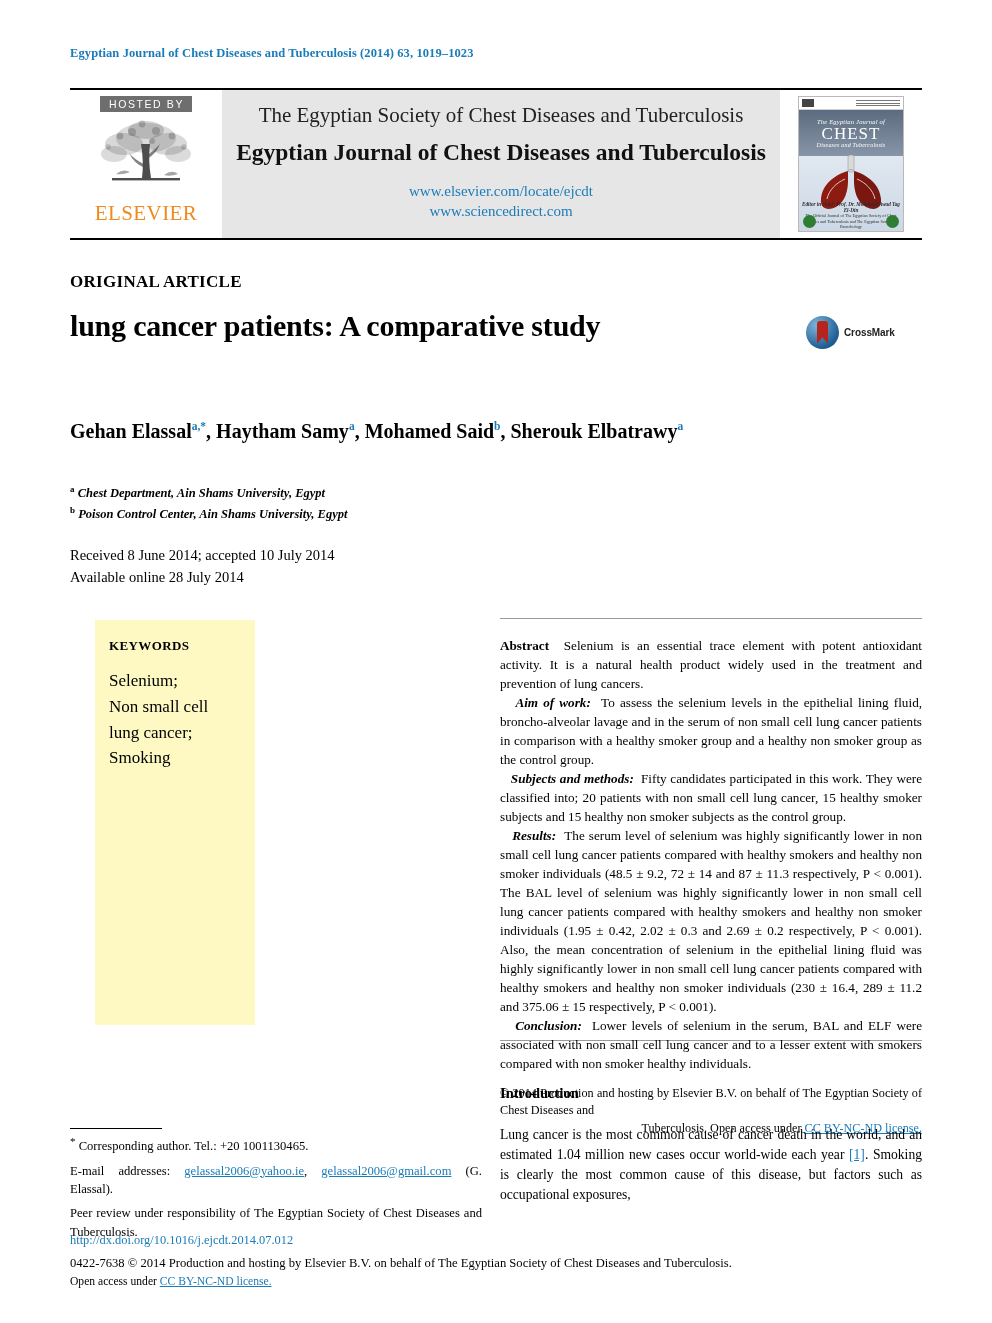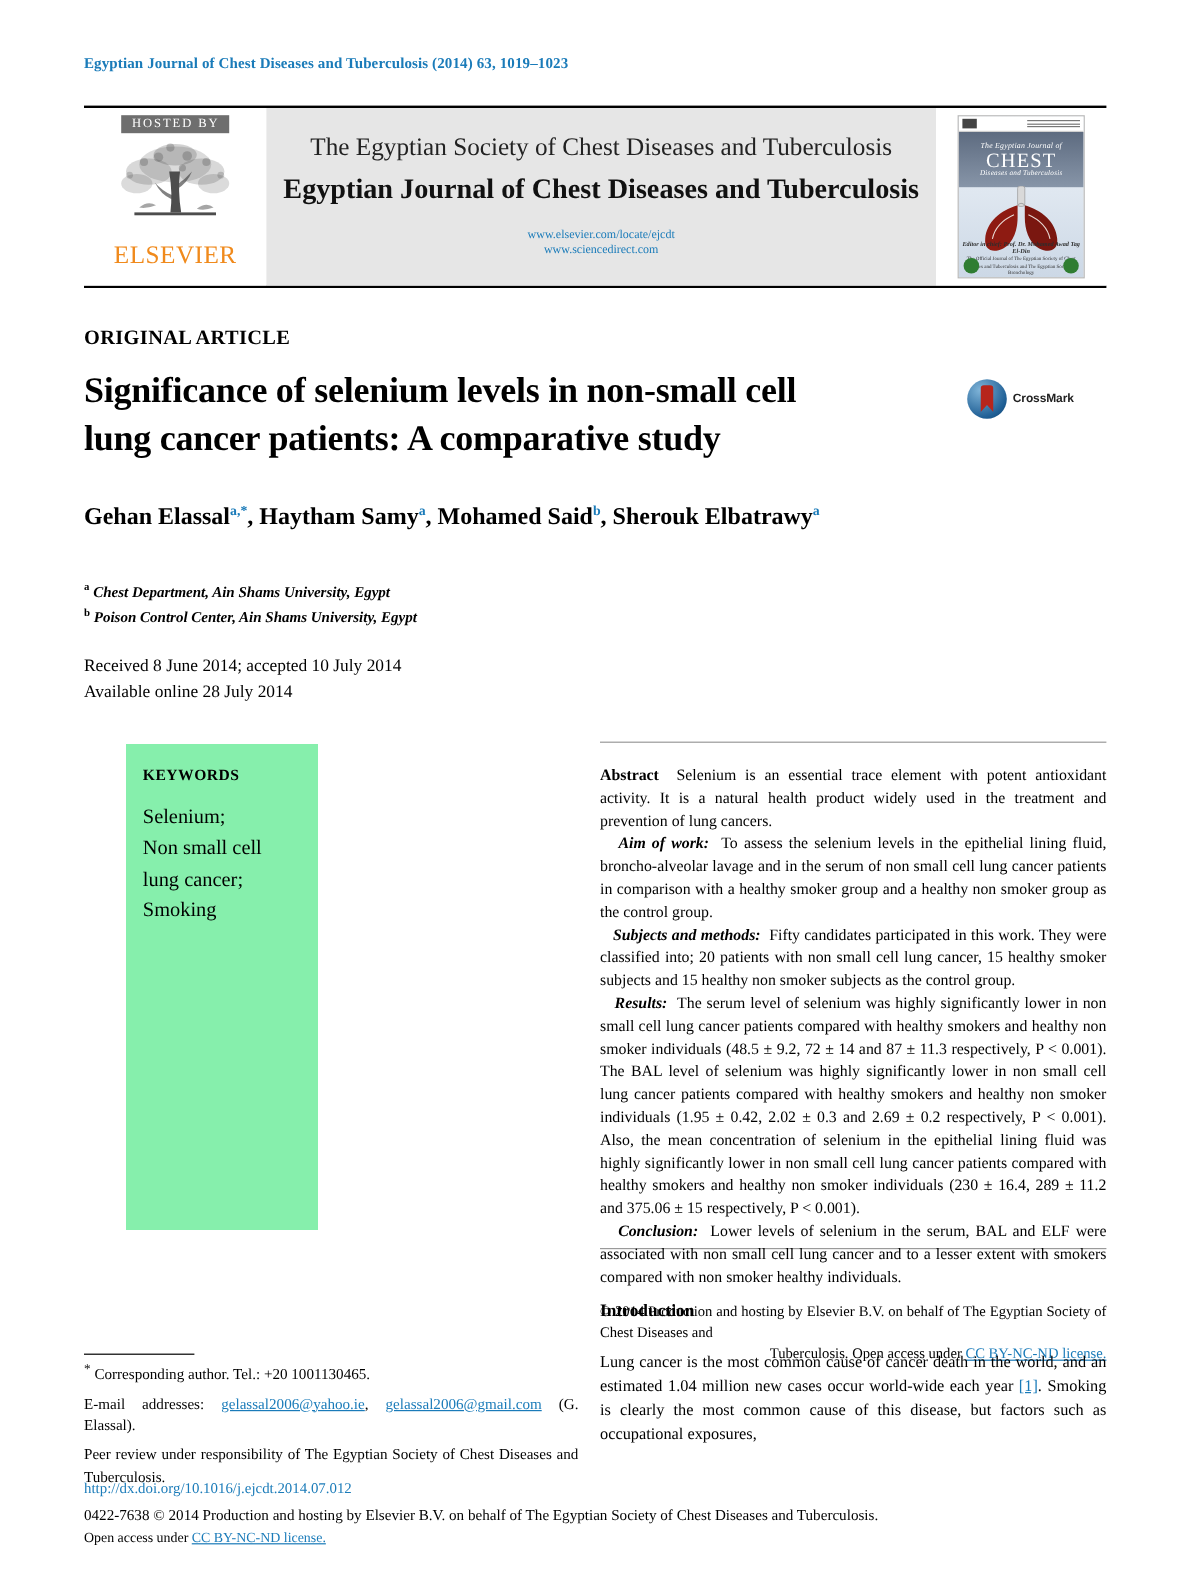--- a/index.html
+++ b/index.html
@@ -61,21 +61,21 @@
     display: flex;
     flex-direction: column;
     align-items: center;
     justify-content: flex-start;
     padding-top: 6px;
     box-sizing: border-box;
   }
   .hosted-by {
     background: #6e6e6e;
     color: #ffffff;
-    font-family: Liberation Serif, serif;
+    font-family: Liberation Sans, sans-serif;
     font-size: 10.5px;
     letter-spacing: 1.6px;
     padding: 2px 8px 2px 9px;
     margin-bottom: 2px;
   }
   .tree-wrap { width: 104px; height: 88px; position: relative; }
   .tree-wrap svg { display: block; width: 104px; height: 88px; }
   .elsevier-word {
     font-family: "Liberation Serif", serif;
     font-size: 21px;
@@ -104,21 +104,21 @@
     margin-bottom: 9px;
   }
   .journal-title {
     font-size: 23.5px;
     font-weight: bold;
     color: #111;
     line-height: 1.2;
     margin-bottom: 16px;
   }
   .journal-urls {
-    font-size: 10px;
+    font-size: 15px;
     color: #1a7bb9;
     line-height: 1.32;
   }
   .journal-urls div { white-space: nowrap; }
 
   
   .cover-block {
     width: 142px;
     flex: 0 0 142px;
     background: #ffffff;
@@ -258,25 +258,25 @@
   }
   .abs-rule-bottom {
     position: absolute;
     left: 500px; top: 1040px; width: 422px;
     border-top: 1px solid #9a9a9a;
   }
 
   
   .keywords {
     position: absolute;
-    left: 105px;
+    left: 95px;
     top: 620px;
     width: 160px;
     min-height: 405px;
-    background: #86efac;
+    background: #fef9c3;
     padding: 18px 14px 30px 14px;
     box-sizing: border-box;
   }
   .keywords h4 {
     margin: 0 0 14px 0;
     font-size: 13px;
     font-weight: bold;
     letter-spacing: .4px;
     font-family: "Liberation Serif", serif;
   }
@@ -429,21 +429,20 @@
           <span class="cover-seal right"></span>
         </div>
       </div>
 
     </div>
   </div>
 
   <div class="article-type">ORIGINAL ARTICLE</div>
 
   <div class="article-title">
-    <div>Significance of selenium levels in non-small cell</div>
     <div>lung cancer patients: A comparative study</div>
   </div>
 
   <div class="crossmark">
     <span class="cm-badge"></span>
     <span class="cm-text">CrossMark</span>
   </div>
 
   <div class="authors">
     <span>Gehan Elassal</span><sup>a,*</sup>,

